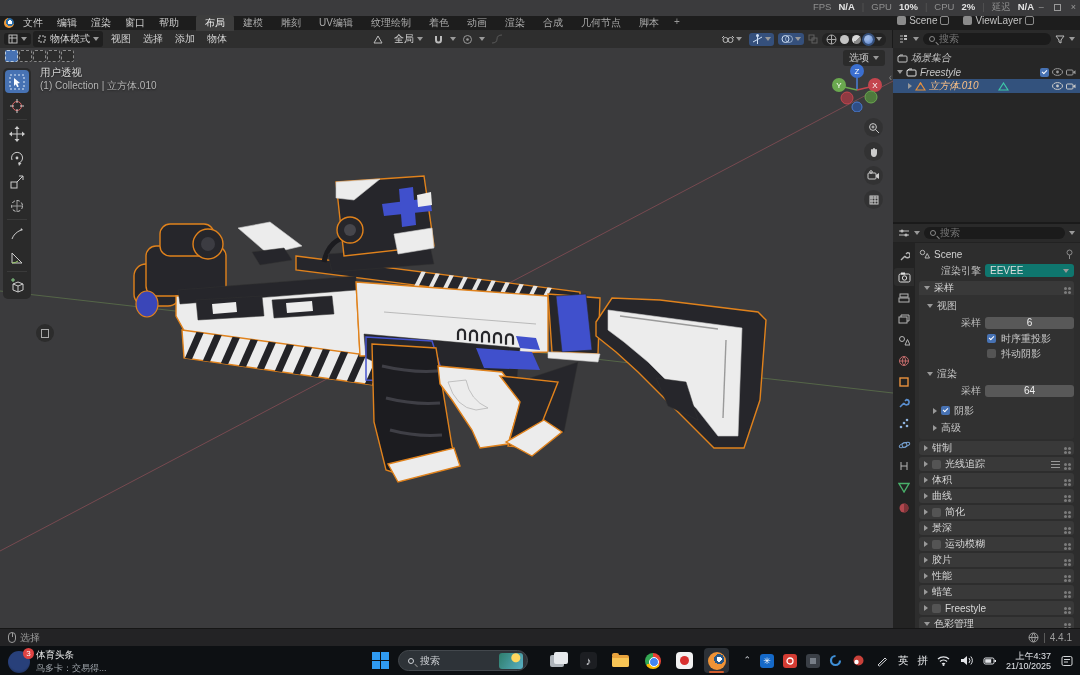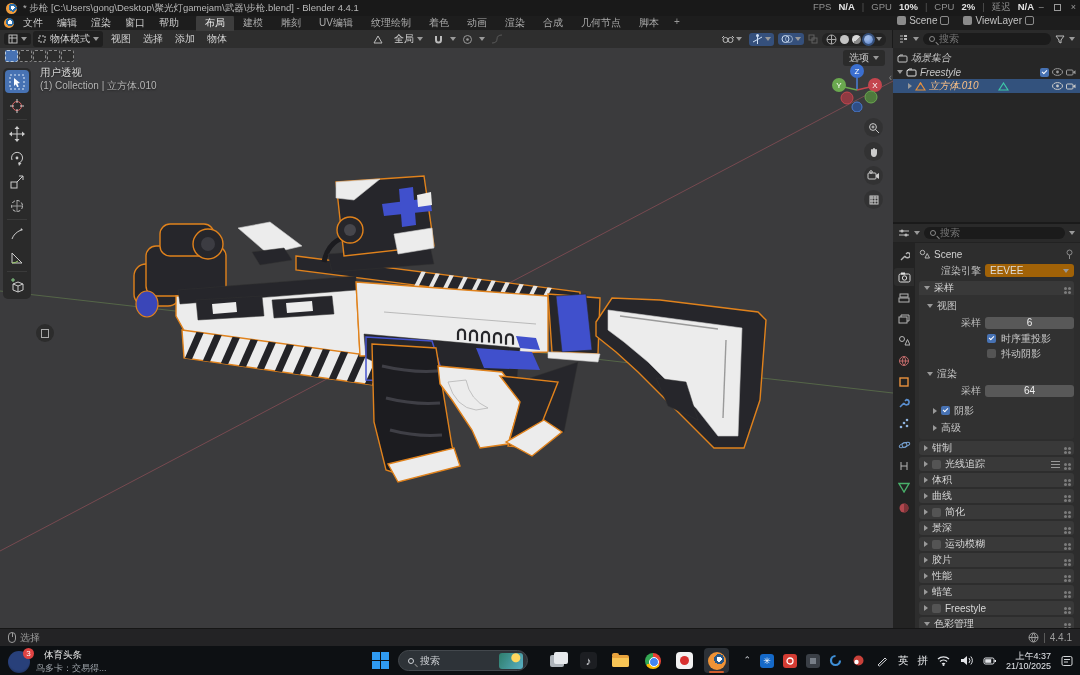--- a/index.html
+++ b/index.html
@@ -93,42 +93,42 @@
   #properties { flex:1; position:relative; background:#2d2d2d; }
   #prop-header { height:19px; background:#2a2a2a; display:flex; align-items:center; gap:4px; padding:0 5px; border-bottom:1px solid #222; }
   #prop-body { position:absolute; left:22px; right:0; top:19px; bottom:0; padding:3px 6px 0 4px; overflow:hidden; }
   #prop-tabs { position:absolute; left:0; top:19px; bottom:0; width:22px; background:#232323; display:flex; flex-direction:column; align-items:center; padding-top:4px; gap:3px; }
   #prop-tabs .ptab { width:20px; height:18px; display:flex; align-items:center; justify-content:center; border-radius:3px 0 0 3px; }
   #prop-tabs .ptab.active { background:#2d2d2d; }
   .crumb { display:flex; align-items:center; gap:4px; height:16px; color:#d0d0d0; }
   .crumb .grow { flex:1; }
   .prop-row { display:flex; align-items:center; height:17px; gap:4px; }
   .prop-row .lbl { width:62px; text-align:right; color:#bdbdbd; flex:none; }
-  .dropdown { flex:1; background:#a16207; border-radius:3px; height:13px; display:flex; align-items:center; padding:0 5px; color:#ddd; justify-content:space-between; }
+  .dropdown { flex:1; background:#0f766e; border-radius:3px; height:13px; display:flex; align-items:center; padding:0 5px; color:#ddd; justify-content:space-between; }
   .section-bar { background:#393939; border-radius:3px; height:14px; display:flex; align-items:center; gap:4px; padding:0 5px; margin-top:2px; color:#d6d6d6; }
   .section-bar .grow { flex:1; }
   .dots { width:3px; height:3px; background:#7c7c7c; border-radius:50%; box-shadow:4px 0 #7c7c7c, 0 4px #7c7c7c, 4px 4px #7c7c7c; margin-right:2px; }
   .hamb { width:9px; height:7px; border-top:1.4px solid #999; border-bottom:1.4px solid #999; position:relative; }
   .hamb::after { content:""; position:absolute; left:0; right:0; top:2px; border-top:1.4px solid #999; }
   .sub-block { background:#313131; border-radius:0 0 3px 3px; padding:2px 0 3px 0; }
   .valfield { flex:1; background:#585858; border-radius:3px; height:12px; color:#f0f0f0; text-align:center; line-height:12px; }
   .cb-row { display:flex; align-items:center; gap:5px; height:15px; padding-left:68px; color:#c9c9c9; }
 
   
   #statusbar { position:absolute; left:0; top:628px; width:1080px; height:18px; background:#232325; border-top:1px solid #161616; display:flex; align-items:center; padding:0 8px; color:#9c9c9c; z-index:25; }
   #statusbar .grow { flex:1; }
   .mouse-ic { width:8px; height:11px; border:1.2px solid #9c9c9c; border-radius:4px; position:relative; margin-right:4px; }
   .mouse-ic::after { content:""; position:absolute; left:3px; top:0; width:1px; height:4px; background:#9c9c9c; }
 
   
   #taskbar { position:absolute; left:0; top:646px; width:1080px; height:29px; background:#0d1013; z-index:40; }
   #widget { position:absolute; left:8px; top:3px; display:flex; gap:6px; align-items:center; }
   #widget .wicon { width:22px; height:22px; border-radius:50%; background:radial-gradient(circle at 50% 40%, #28407a 0 60%, #13203f 100%); position:relative; }
   #widget .badge { position:absolute; right:-4px; top:-3px; background:#e04343; color:#fff; font-size:8px; width:11px; height:11px; border-radius:50%; text-align:center; line-height:11px; }
-  #widget .wt1 { color:#e8e8e8; font-size:9.5px;margin-left:8px; }
+  #widget .wt1 { color:#e8e8e8; font-size:9.5px; }
   #widget .wt2 { color:#9aa0a6; font-size:9px; }
   #start-btn { position:absolute; left:372px; top:6px; width:17px; height:17px; display:grid; grid-template-columns:8px 8px; grid-template-rows:8px 8px; gap:1px; }
   #start-btn i { background:#2f9bf2; }
   #search-pill { position:absolute; left:398px; top:4px; width:130px; height:21px; background:#2e3338; border:1px solid #43484d; border-radius:11px; display:flex; align-items:center; gap:6px; padding:0 4px 0 9px; color:#cfd2d6; }
   #search-pill .weather { margin-left:auto; width:24px; height:16px; border-radius:3px; background:radial-gradient(circle at 70% 30%, #ffd75e 0 4px, transparent 5px), linear-gradient(120deg, #2e7d6b, #5ab0c4); }
   #task-icons { position:absolute; left:544px; top:2px; display:flex; gap:7px; }
   .tk { width:25px; height:25px; border-radius:4px; display:flex; align-items:center; justify-content:center; position:relative; }
   .tk.active { background:#2c3137; }
   .tk.active::after { content:""; position:absolute; bottom:0; left:5px; width:15px; height:2px; border-radius:2px; background:#cf5c2e; }
   .folder { width:17px; height:12px; background:#e8a33d; border-radius:2px; position:relative; }
@@ -148,24 +148,20 @@
   .chev { color:#cfd2d6; font-size:9px; transform:translateY(-1px); }
   .lang { font-size:10.5px; color:#e8eaec; }
 
   svg text { font-family:"Liberation Sans","DejaVu Sans",sans-serif; }
 </style>
 </head>
 <body>
 
 <div id="app">
 
-  <div id="titlebar">
-    <span class="blender-logo"></span>
-    <span class="title">* 步枪 [C:\Users\gong\Desktop\聚光灯gamejam\武器\步枪.blend] - Blender 4.4.1</span>
-  </div>
   <div id="winbtns">
     <span class="wb">–</span>
     <span class="wb box"></span>
     <span class="wb">×</span>
   </div>
   <div id="topright">
     <div id="stats">
       <span>FPS</span>
         <b>N/A</b>
         <span class="sep">|</span>

